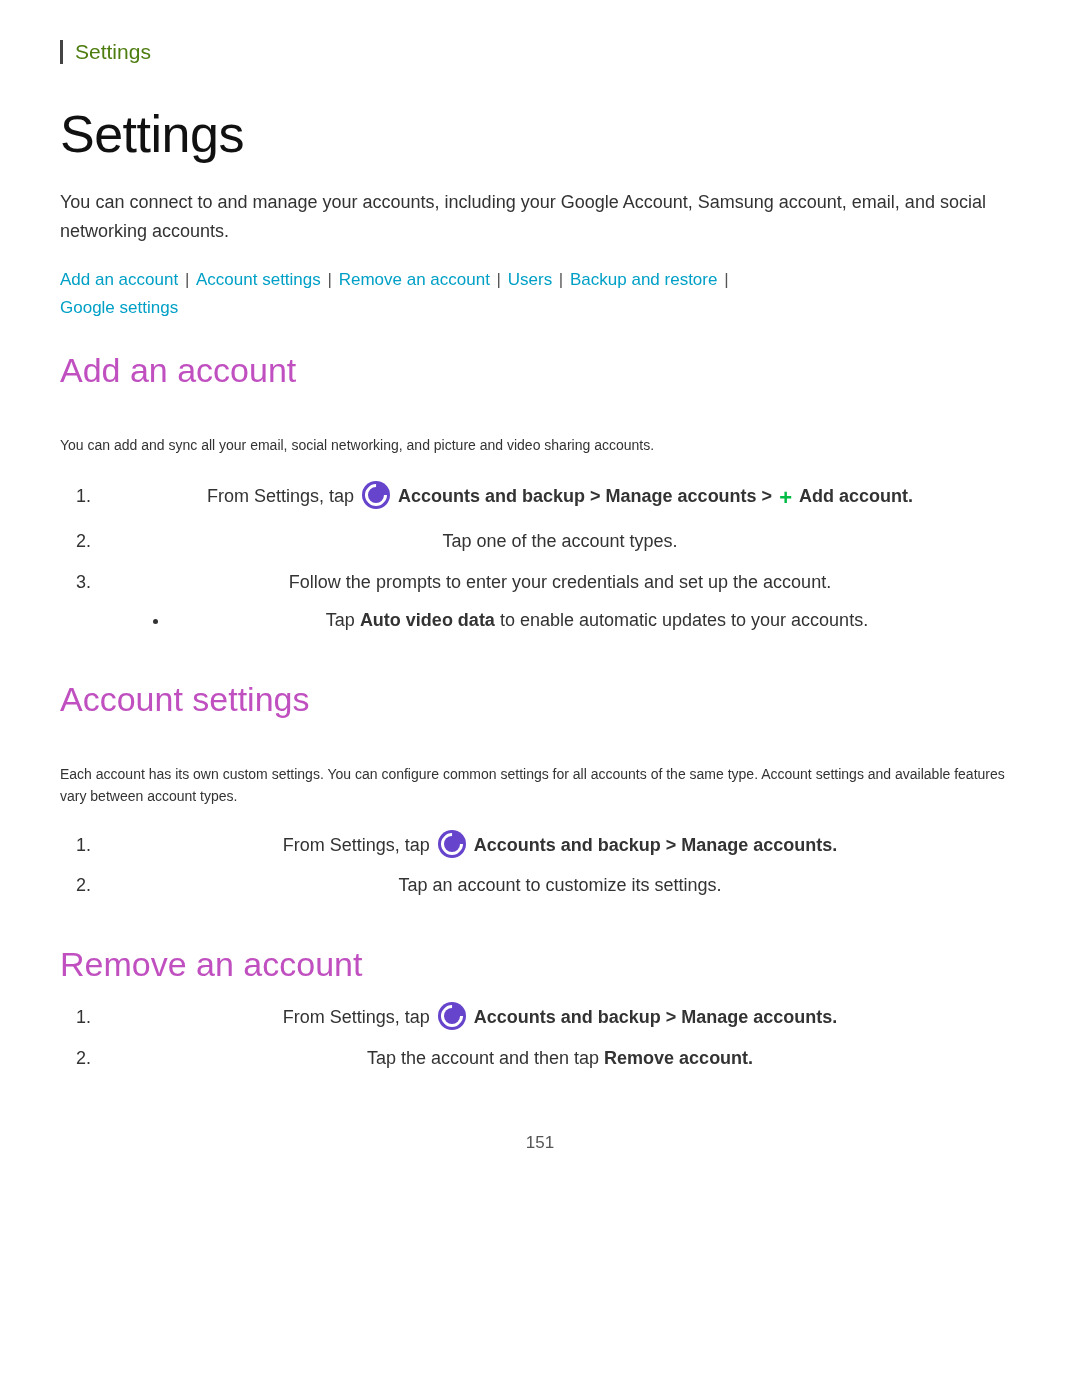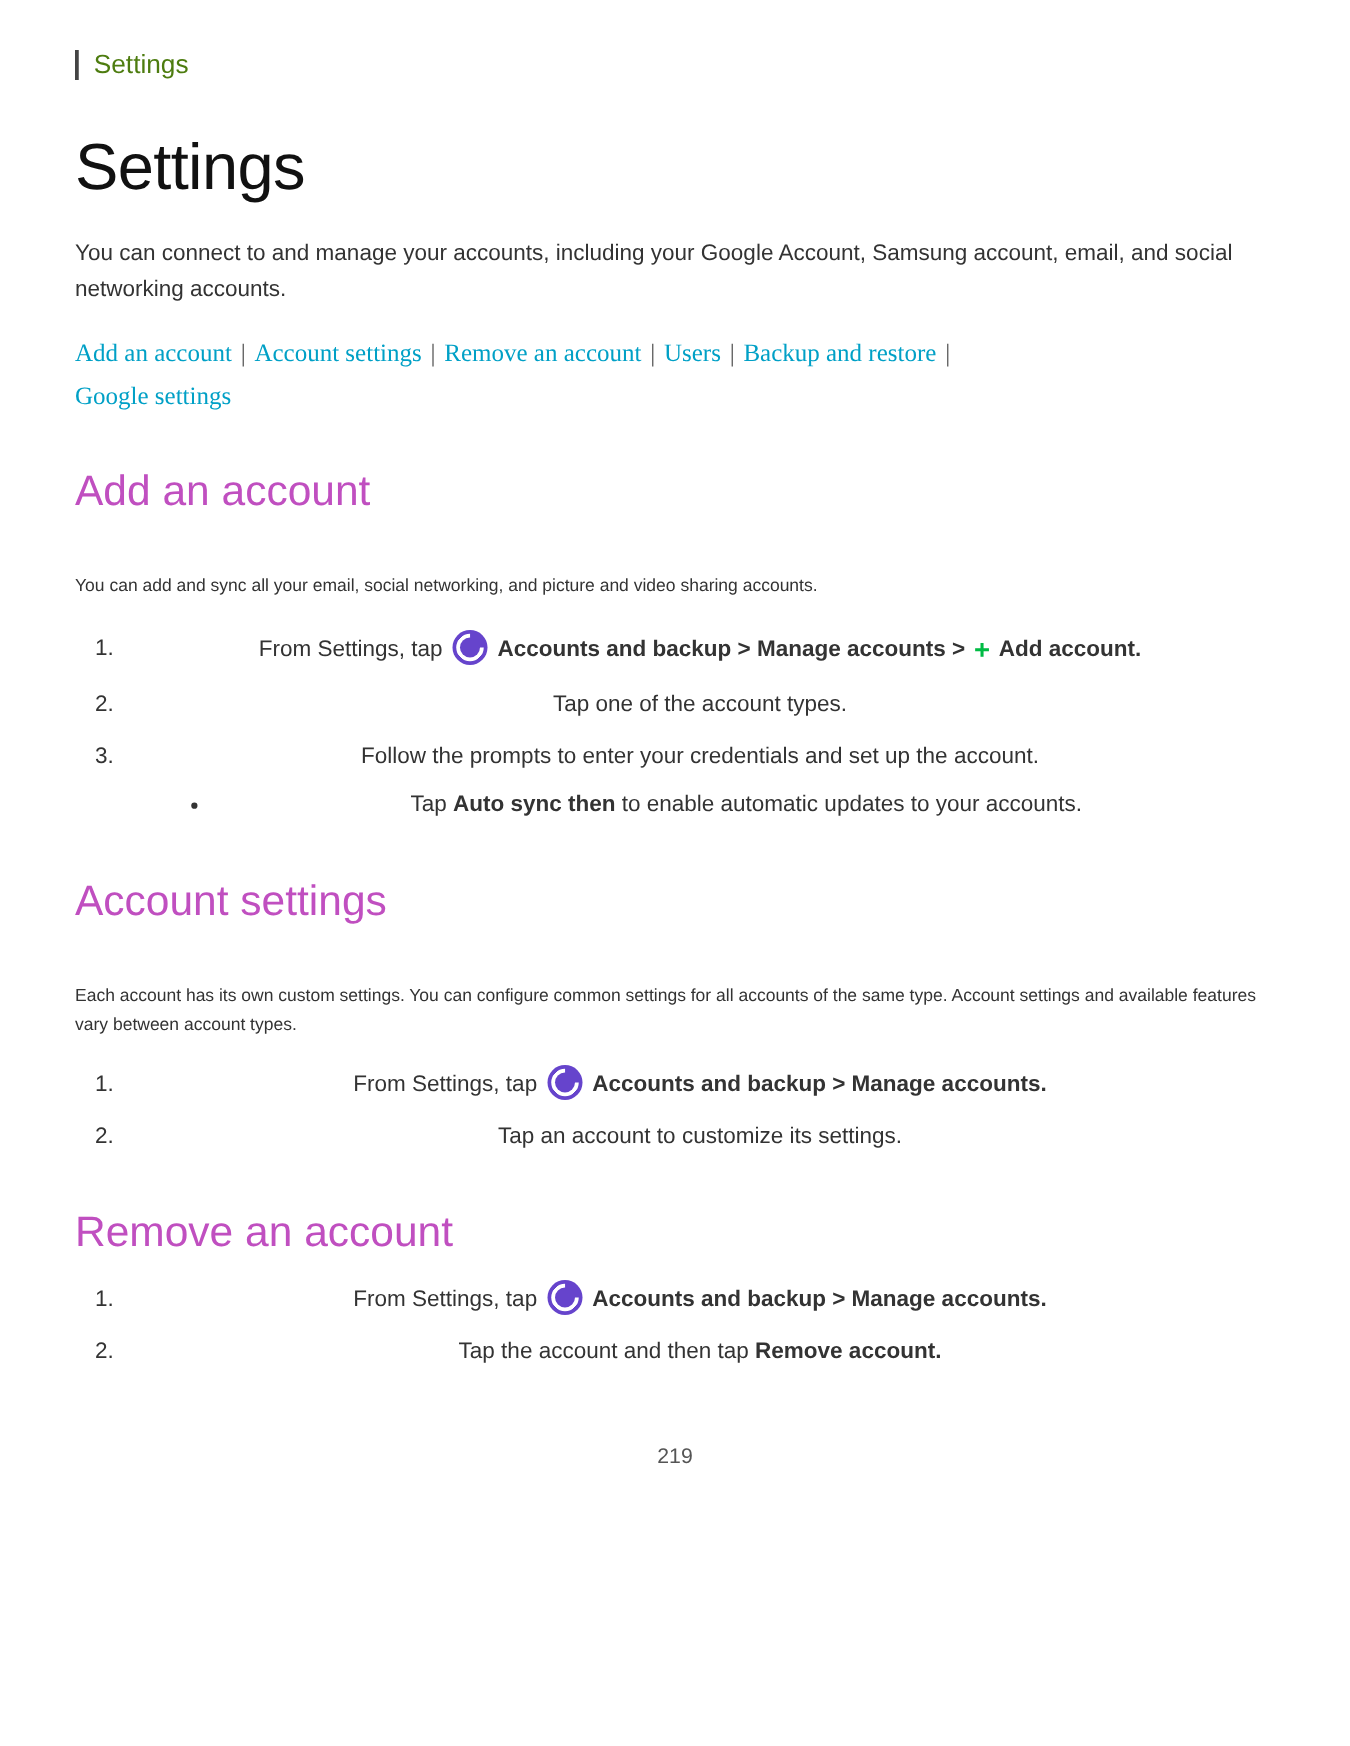--- a/index.html
+++ b/index.html
@@ -38,24 +38,24 @@
 
     .intro-text {
       font-family: Arial, sans-serif;
       font-size: 18px;
       color: #333;
       line-height: 1.6;
       margin-bottom: 20px;
     }
 
     .quick-links {
-      font-family: Liberation Serif, serif;
-      font-size: 20px;
+      font-family: Liberation Sans, sans-serif;
+      font-size: 17px;
       line-height: 1.7;
-      margin-bottom: 40px;
+      margin-bottom: 28px;
     }
 
     .quick-links a {
       color: #00a0c6;
       text-decoration: none;
     }
 
     .quick-links span.separator {
       color: #555;
       margin: 0 2px;
@@ -178,21 +178,21 @@
       From Settings, tap
       <span class="accounts-icon"></span>
       <span class="bold">Accounts and backup &gt; Manage accounts &gt;</span>
       <span class="add-icon">+</span>
       <span class="bold">Add account.</span>
     </li>
     <li>Tap one of the account types.</li>
     <li>
       Follow the prompts to enter your credentials and set up the account.
       <ul class="bullet-list">
-        <li>Tap <span class="bold">Auto sync then</span> to enable automatic updates to your accounts.</li>
+        <li>Tap <span class="bold">Auto video data</span> to enable automatic updates to your accounts.</li>
       </ul>
     </li>
   </ol>
 </div>
 
 <div class="section" id="account-settings">
   <h2 class="section-title">Account settings</h2>
   <p class="section-desc">Each account has its own custom settings. You can configure common settings for all accounts of the same type. Account settings and available features vary between account types.</p>
   <ol>
     <li>
@@ -209,13 +209,13 @@
   <ol>
     <li>
       From Settings, tap
       <span class="accounts-icon"></span>
       <span class="bold">Accounts and backup &gt; Manage accounts.</span>
     </li>
     <li>Tap the account and then tap <span class="bold">Remove account.</span></li>
   </ol>
 </div>
 
-<div class="page-number">219</div>
+<div class="page-number">151</div>
 
 </body></html>

